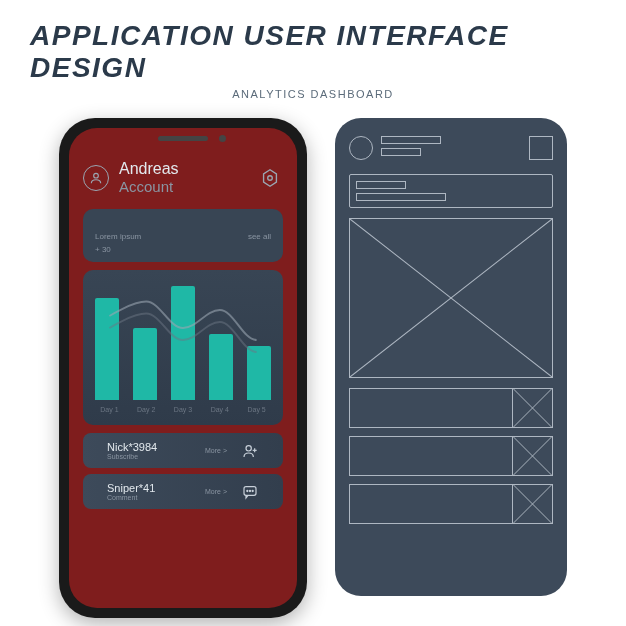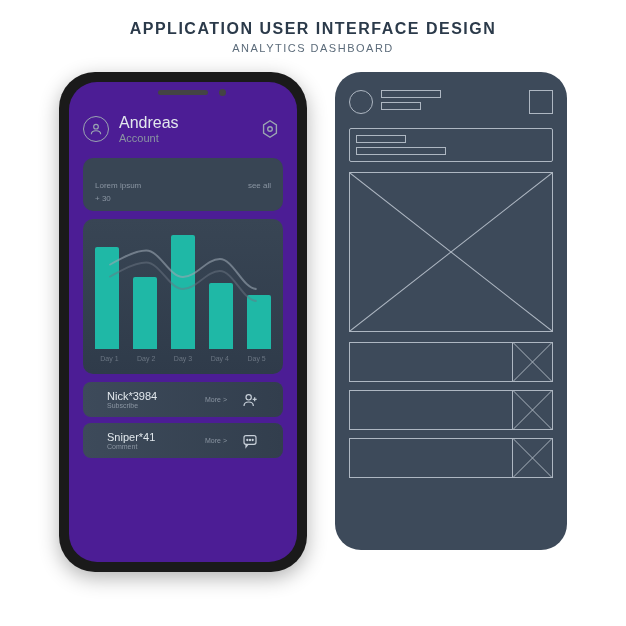--- a/index.html
+++ b/index.html
@@ -7,24 +7,25 @@
   width: 626px;
   height: 626px;
   background: #ffffff;
   font-family: -apple-system, BlinkMacSystemFont, 'Segoe UI', Arial, sans-serif;
   display: flex;
   flex-direction: column;
   align-items: center;
   padding: 20px 30px;
 }
 .page-title {
-  font-size: 16px;
+  font-size: 28px;
   font-weight: 600;
   letter-spacing: 1.5px;
   color: #2b3a4a;
+  font-style: italic;
 }
 .page-subtitle {
   font-size: 11px;
   letter-spacing: 1.5px;
   color: #5b6b7a;
   margin-top: 4px;
   margin-bottom: 18px;
 }
 .panels {
   display: flex;
@@ -59,21 +60,21 @@
   top: 17px;
   left: calc(50% + 36px);
   width: 7px;
   height: 7px;
   background: #444;
   border-radius: 50%;
 }
 .screen {
   width: 100%;
   height: 100%;
-  background: #4c1d95;
+  background: #7f1d1d;
   border-radius: 28px;
   overflow: hidden;
   padding: 32px 14px 12px 14px;
   display: flex;
   flex-direction: column;
 }
 
 
 .app-header {
   display: flex;
@@ -86,21 +87,21 @@
   height: 26px;
   border: 1.5px solid #9aa5b1;
   border-radius: 50%;
   display: flex;
   align-items: center;
   justify-content: center;
 }
 .avatar-icon svg { width: 14px; height: 14px; }
 .user-info { flex: 1; }
 .user-name { color: #e2e8ed; font-size: 16px; font-weight: 500; }
-.user-account { color: #8a95a2; font-size: 11px; }
+.user-account { color: #8a95a2; font-size: 15px; }
 .settings-btn {
   width: 26px; height: 26px;
   display: flex; align-items: center; justify-content: center;
 }
 .settings-btn svg { width: 22px; height: 22px; }
 
 
 .sub-card {
   background: #384554;
   border-radius: 10px;

